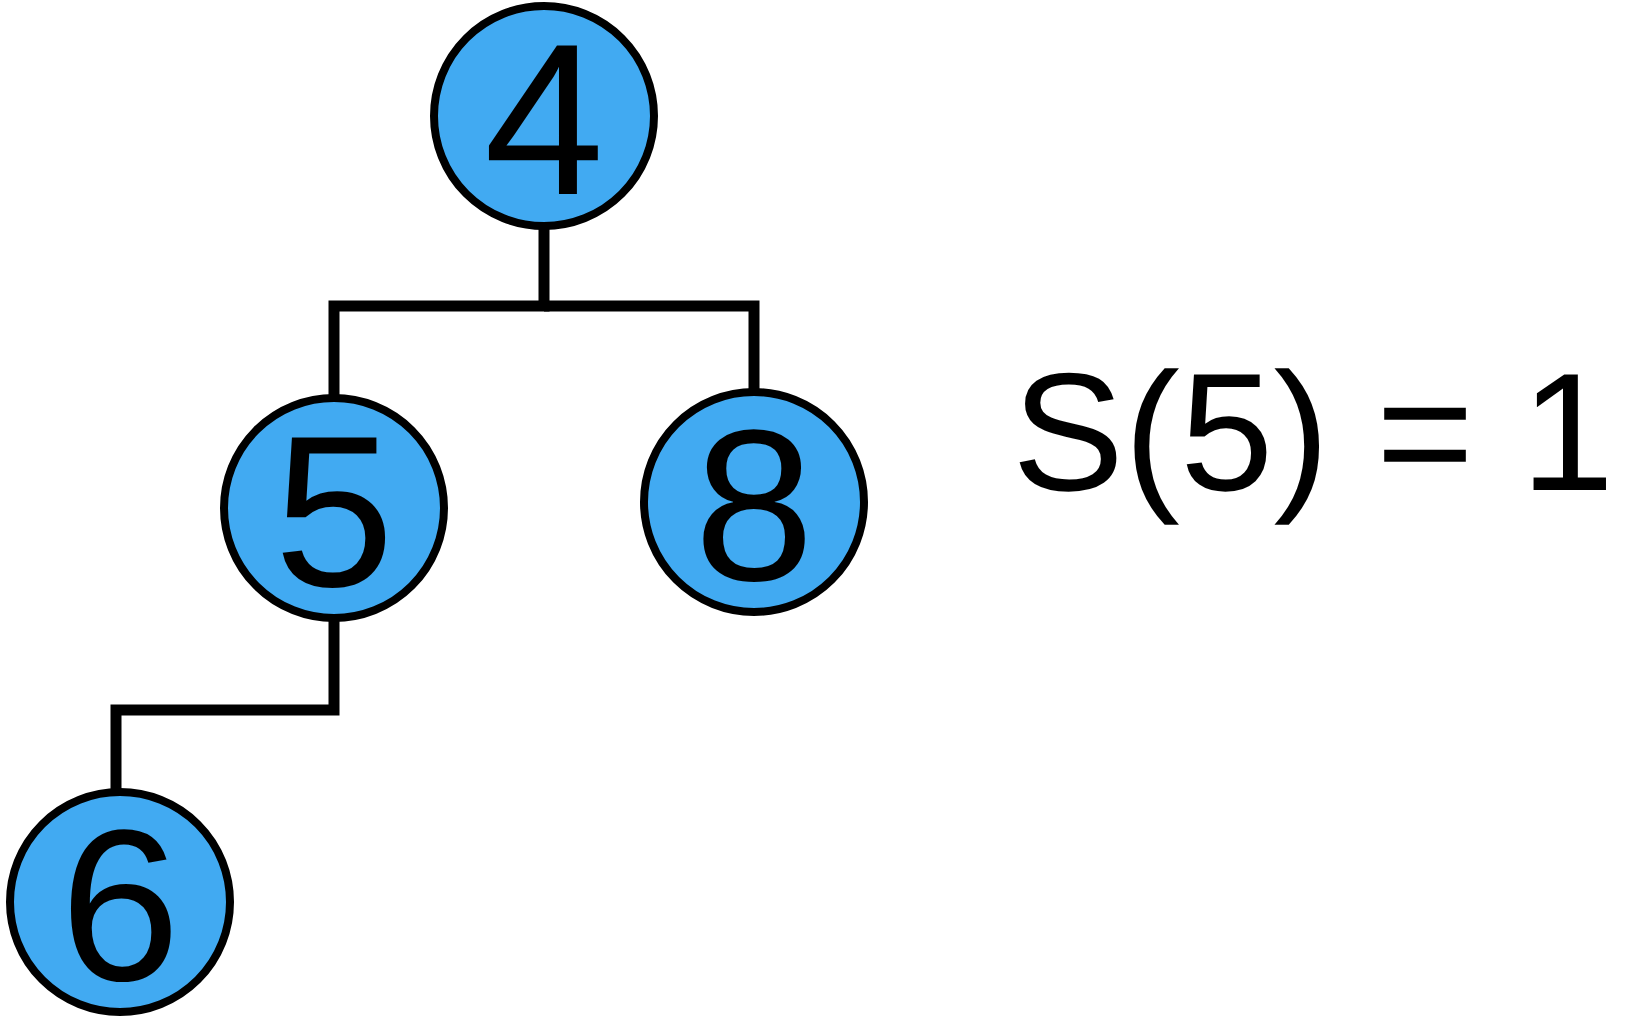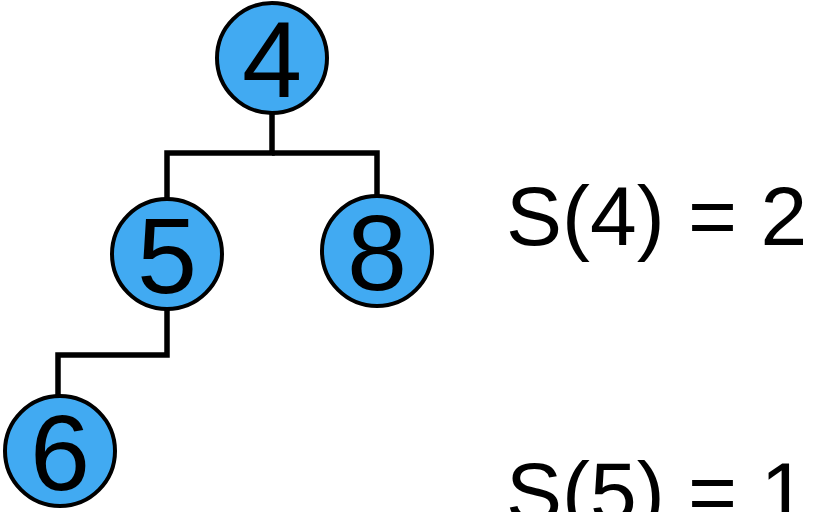--- a/index.html
+++ b/index.html
@@ -66,19 +66,18 @@
       <text class="node-label" x="377" y="290">8</text>
     </g>
 
     <g>
       <circle class="node" cx="60" cy="451" r="55" fill="#41aaf2"></circle>
       <text class="node-label" x="60" y="490">6</text>
     </g>
   </svg>
 
   <div class="s-panel">
-    <div class="s-line">S(4) = 2</div>
     <div class="s-line">S(5) = 1</div>
     
     
   </div>
 
 </div>
 
 </body></html>

